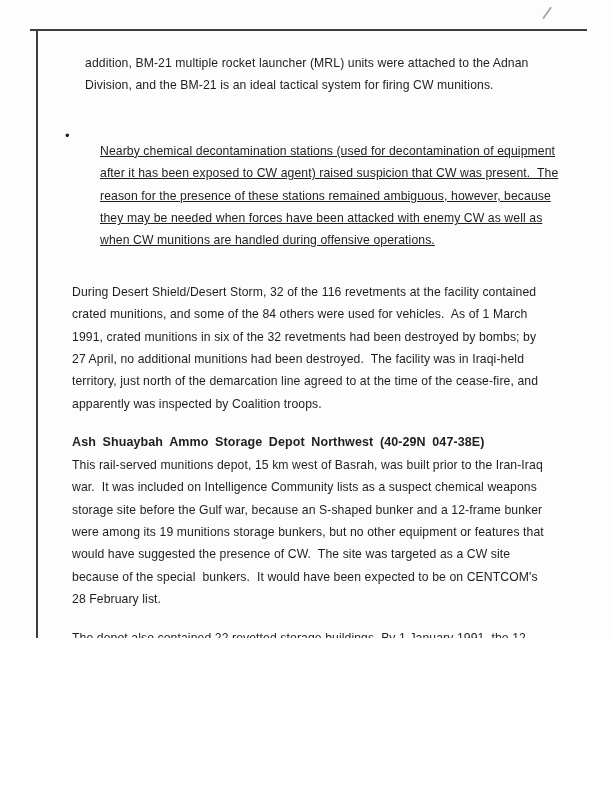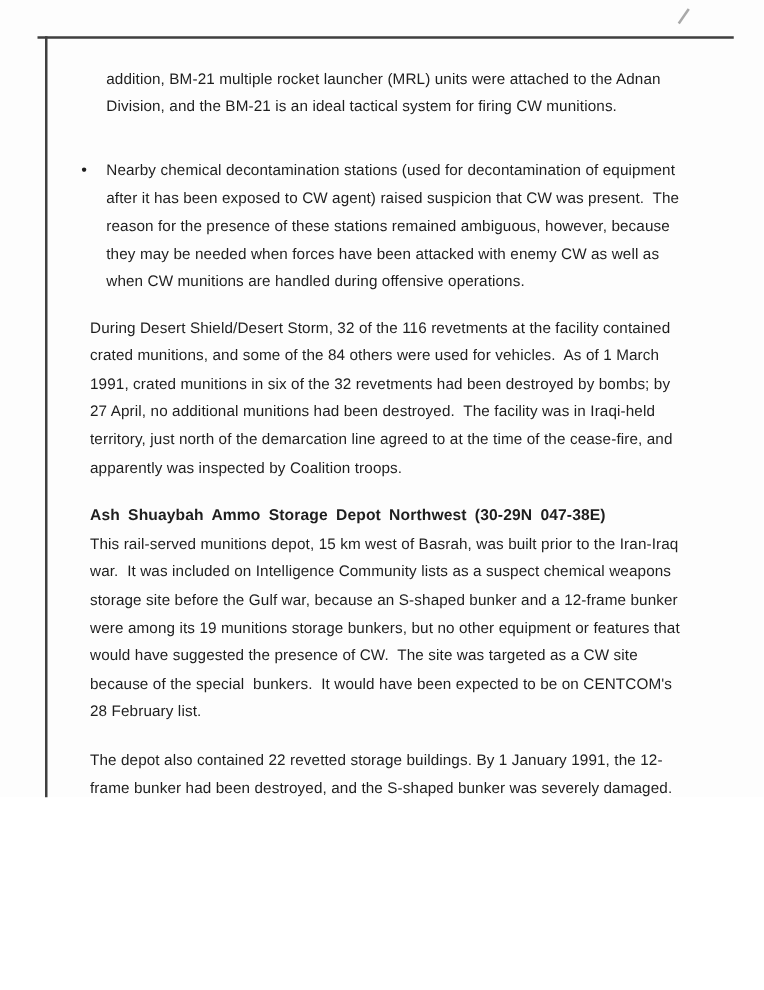--- a/index.html
+++ b/index.html
@@ -74,22 +74,23 @@
     margin-left: -7px;
     margin-bottom: 14px;
   }
   .bullet-marker {
     flex: 0 0 20px;
     font-size: 13px;
     line-height: 22.4px;
     color: #1e1e1e;
   }
   .bullet-row .para {
-    margin: 0;
+    margin: 15px;
     flex: 1 1 auto;
+    text-decoration: underline;
   }
   .heading {
     font-size: 12.5px;
     font-weight: bold;
     line-height: 22.4px;
     letter-spacing: 0.1px;
     word-spacing: 3px;
     white-space: pre-wrap;
     margin: 0;
   }
@@ -127,21 +128,21 @@
     </div>
 
 
     <p class="para">During Desert Shield/Desert Storm, 32 of the 116 revetments at the facility contained
 crated munitions, and some of the 84 others were used for vehicles.  As of 1 March
 1991, crated munitions in six of the 32 revetments had been destroyed by bombs; by
 27 April, no additional munitions had been destroyed.  The facility was in Iraqi-held
 territory, just north of the demarcation line agreed to at the time of the cease-fire, and
 apparently was inspected by Coalition troops.</p>
 
-    <h2 class="heading">Ash Shuaybah Ammo Storage Depot Northwest (30-29N 047-38E)</h2>
+    <h2 class="heading">Ash Shuaybah Ammo Storage Depot Northwest (40-29N 047-38E)</h2>
 
     <p class="para">This rail-served munitions depot, 15 km west of Basrah, was built prior to the Iran-Iraq
 war.  It was included on Intelligence Community lists as a suspect chemical weapons
 storage site before the Gulf war, because an S-shaped bunker and a 12-frame bunker
 were among its 19 munitions storage bunkers, but no other equipment or features that
 would have suggested the presence of CW.  The site was targeted as a CW site
 because of the special  bunkers.  It would have been expected to be on CENTCOM's
 28 February list.</p>
 
     <p class="para">The depot also contained 22 revetted storage buildings. By 1 January 1991, the 12-

